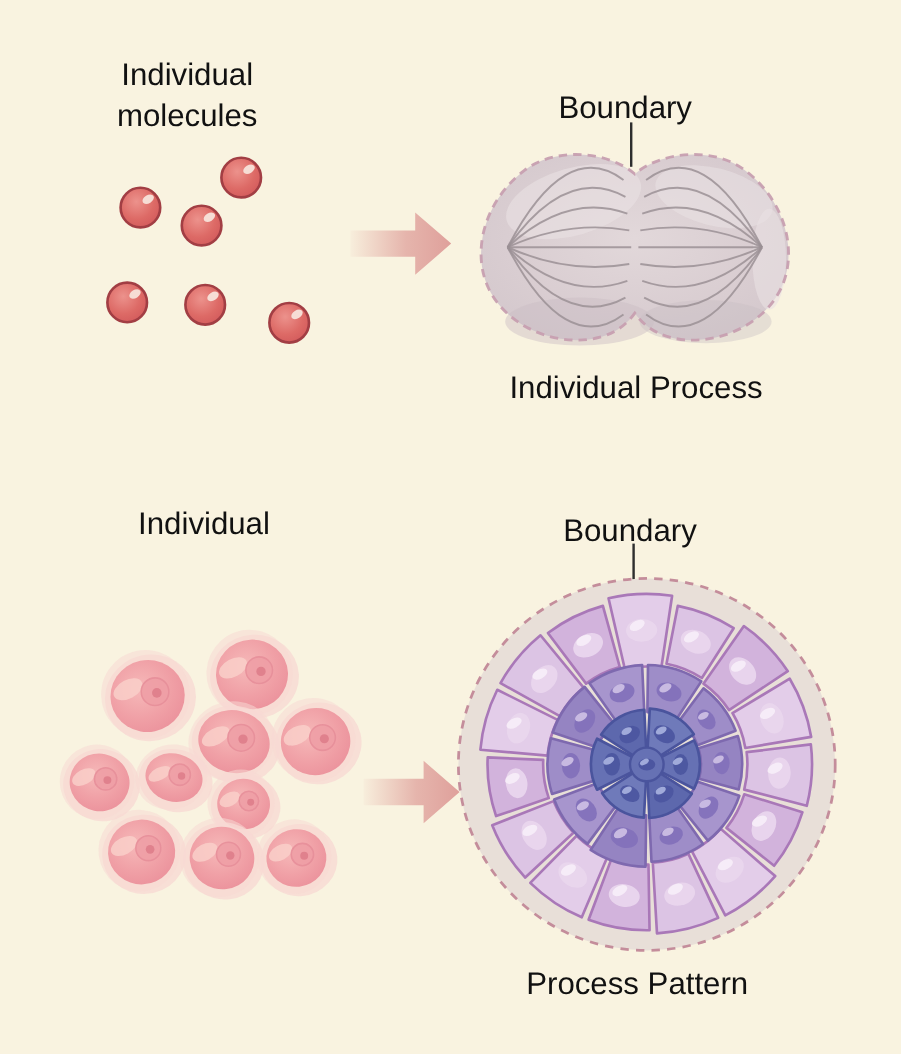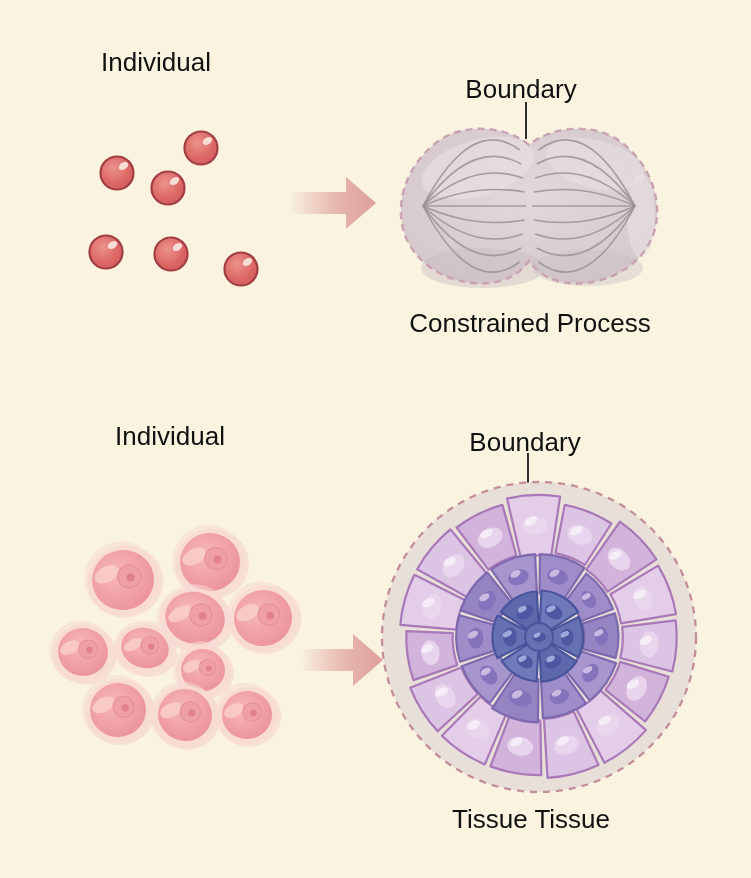--- a/index.html
+++ b/index.html
@@ -16,20 +16,21 @@
   .pointer-line{position:absolute;width:2px;background:#2e2e2e;}
   svg{display:block;overflow:visible;}
 </style>
 </head>
 <body style="background: rgb(249, 243, 224);">
 
 <div class="canvas">
 
   <div class="lbl" style="left:156px;top:45px;">
     <div>Individual</div>
+    <div>molecules</div>
   </div>
 
   <div class="fig" id="fig-molecules" style="left:80px;top:118px;width:200px;height:170px;">
       <svg width="200" height="170" viewBox="0 0 200 170">
     <defs>
           <radialGradient id="gMol" cx="40%" cy="35%" r="80%">
       <stop offset="0%" stop-color="#ec928c"></stop>
       <stop offset="55%" stop-color="#dd6a66"></stop>
       <stop offset="100%" stop-color="#cf5558"></stop>
     </radialGradient>
@@ -102,21 +103,21 @@
         <path d="M 252 90 Q 202.1 136 152.2 118" fill="none" stroke="#9b9095" stroke-width="1.6" opacity="0.85"></path>
         <path d="M 252 90 Q 202.9 159 153.8 132" fill="none" stroke="#9b9095" stroke-width="1.6" opacity="0.85"></path>
         <path d="M 252 90 Q 203.7 182 155.4 146" fill="none" stroke="#9b9095" stroke-width="1.6" opacity="0.85"></path>
         <path d="M 146 29 C 124 10, 80 6, 54 26 C 20 52, 10 94, 24 124
     C 40 158, 84 174, 117 165 C 132 161, 141 152, 146 145
     C 151 152, 160 161, 175 165 C 208 174, 252 158, 268 124
     C 282 94, 272 52, 238 26 C 212 6, 168 10, 146 29 Z" fill="none" stroke="#c79fb0" stroke-width="2.4" stroke-dasharray="7 5" opacity="0.95"></path>
       </svg>
     </div>
 
-  <div class="lbl" style="left:530px;top:306px;">Constrained Process</div>
+  <div class="lbl" style="left:530px;top:306px;">Individual Process</div>
 
   <div class="lbl" style="left:170px;top:419px;">
     <div>Individual</div>
   </div>
 
   <div class="fig" id="fig-cells" style="left:48px;top:520px;width:265px;height:240px;">
       <svg width="265" height="240" viewBox="0 0 265 240">
     <defs>
           <radialGradient id="gCel" cx="42%" cy="38%" r="75%">
       <stop offset="0%" stop-color="#f6b9b9"></stop>
@@ -299,14 +300,14 @@
         <ellipse cx="142.2" cy="131.2" rx="4.7" ry="2.7" transform="rotate(-28 142.2 131.2)" fill="#aab4e0" opacity="0.9"></ellipse>
         <path d="M 159.6 147.4 L 161.5 112.5 A 46.6 46.6 0 0 1 198.2 133.9 L 168.8 152.7 A 11.6 11.6 0 0 0 159.6 147.4 Z" fill="#6f7aba" stroke="#4a549d" stroke-width="2.2" stroke-linejoin="round"></path>
         <ellipse cx="173.6" cy="133.9" rx="9.4" ry="6.8" transform="rotate(390 173.6 133.9)" fill="#4c56a0" opacity="0.95"></ellipse>
         <ellipse cx="171.0" cy="130.8" rx="4.9" ry="2.8" transform="rotate(-28 171.0 130.8)" fill="#aab4e0" opacity="0.9"></ellipse>
         <circle cx="159" cy="159" r="14" fill="#6671b4" stroke="#4a549d" stroke-width="2"></circle>
         <ellipse cx="159" cy="159" rx="7" ry="5" fill="#4c56a0"></ellipse>
         <ellipse cx="157" cy="157" rx="4" ry="2.2" transform="rotate(-28 157 157)" fill="#aab4e0" opacity="0.9"></ellipse>
       </svg>
     </div>
 
-  <div class="lbl" style="left:531px;top:802px;">Tissue Tissue</div>
+  <div class="lbl" style="left:531px;top:802px;">Process Pattern</div>
 </div>
 
 </body></html>

